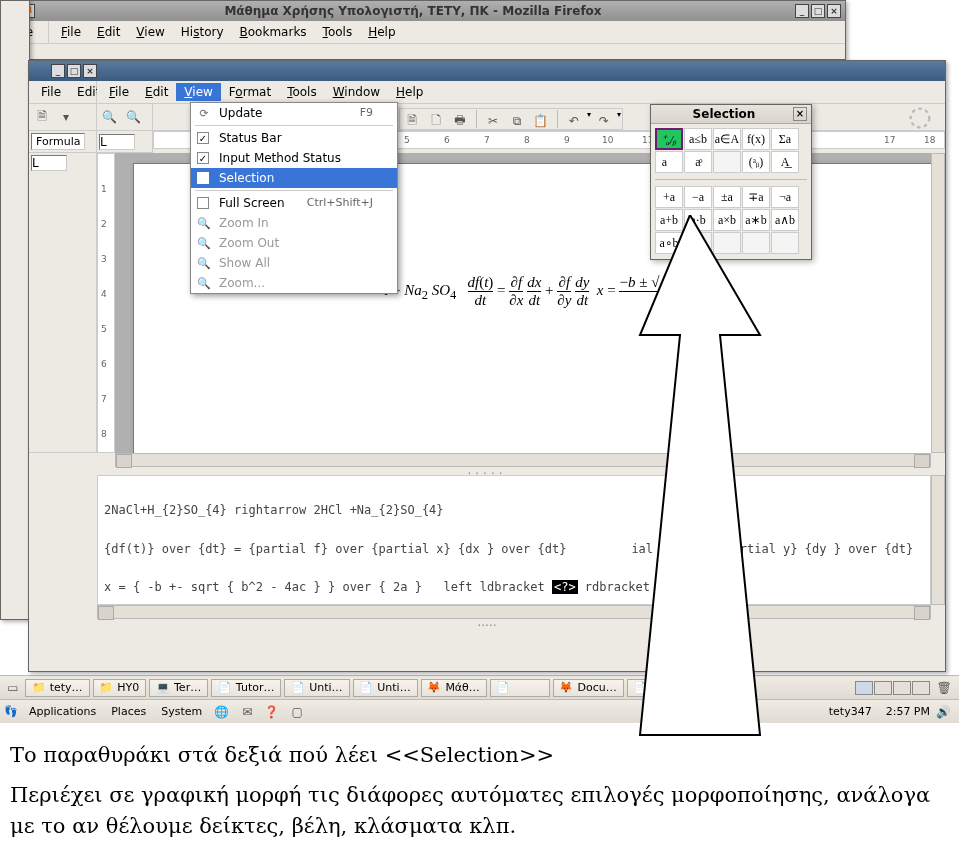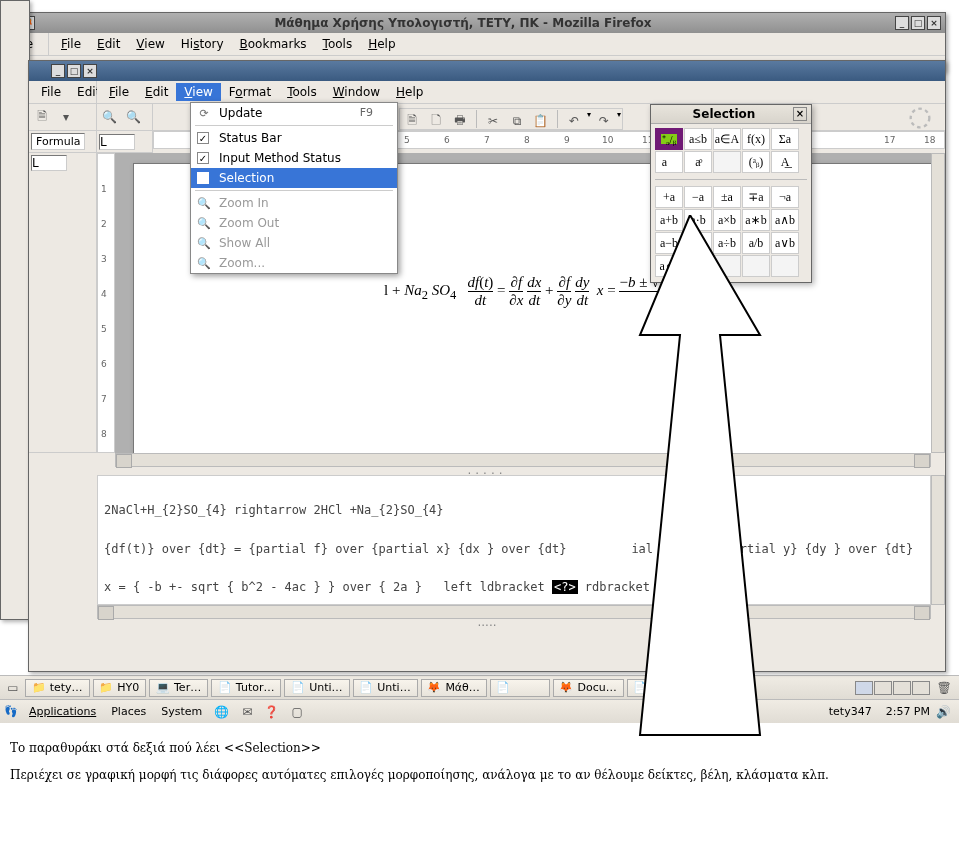--- a/index.html
+++ b/index.html
@@ -30,38 +30,38 @@
   .page { background: #fff; border: 1px solid #777; box-shadow: 2px 2px 6px rgba(0,0,0,.2); }
   .statusbar { background: #ede9e3; border-top: 1px solid #ccc; height: 20px; display: flex; align-items: center; font-size: 11px; padding: 0 4px; gap: 2px; }
   .statusbar .cell { border: 1px inset #ccc; padding: 1px 6px; height: 16px; }
   .taskbar { position: absolute; left: 0; right: 0; height: 24px; background: linear-gradient(#f0ece4,#e0dcd4); border-top: 1px solid #bbb; display: flex; align-items: center; padding: 0 4px; gap: 3px; font-size: 11px; }
   .task-btn { border: 1px solid #aaa; background: linear-gradient(#f8f4ec,#e8e4dc); padding: 2px 6px; height: 18px; display: flex; align-items: center; gap: 4px; cursor: pointer; white-space: nowrap; overflow: hidden; max-width: 82px; }
   .floating-panel { position: absolute; background: #ede9e3; border: 1px solid #666; box-shadow: 2px 2px 6px rgba(0,0,0,.3); z-index: 90; }
   .floating-panel .ptitle { background: linear-gradient(#e8e4dc,#d8d4cc); border-bottom: 1px solid #aaa; padding: 2px 4px; font-weight: bold; display: flex; justify-content: space-between; align-items: center; }
   .floating-panel .pbody { padding: 4px; }
   .sym-row { display: flex; gap: 1px; margin-bottom: 1px; }
   .sym-btn { width: 28px; height: 22px; border: 1px solid #ccc; background: #fff; display: inline-flex; align-items: center; justify-content: center; font-size: 12px; cursor: pointer; font-family: serif; }
-  .sym-btn.sel { border: 6px solid #701a75; background: #84cc16; }
+  .sym-btn.sel { border: 2px solid #701a75; background: #22c55e; font-style: italic; }
   .sym-btn.disabled { color: #bbb; background: #f4f4f4; }
   .formula-source { background: #fff; border: 1px solid #ccc; padding: 6px; font-family: "DejaVu Sans Mono", monospace; font-size: 12px; color: #444; white-space: pre-wrap; line-height: 1.6; }
   .hi-rev { background: #000; color: #fff; padding: 0 2px; }
   .scrollbar-h { height: 14px; background: #e4e0d8; border: 1px solid #bbb; position: relative; }
   .scrollbar-h::before, .scrollbar-h::after { content: ''; position: absolute; top: 0; width: 14px; height: 12px; background: #d8d4cc; border: 1px solid #aaa; }
   .scrollbar-h::before { left: 0; } .scrollbar-h::after { right: 0; }
   .scrollbar-v { width: 14px; background: #e4e0d8; border: 1px solid #bbb; position: relative; }
   .docarea-gray { background: #b0b0b0; }
   .doc-text { font-family: serif; font-size: 15px; }
   .arrow-annot { position: absolute; z-index: 200; pointer-events: none; }
-  .annot-text { position: absolute; font-family: "DejaVu Serif", serif; font-size: 12px; line-height: 1.45; }
+  .annot-text { position: absolute; font-family: "DejaVu Serif", serif; font-size: 21px; line-height: 1.45; }
   u.accel { text-decoration: underline; }
 </style>
 </head>
 <body>
 
-<div class="window" style="left:0; top:12px; width:946px; height:60px;">
+<div class="window" style="left:0; top:0; width:846px; height:60px;">
   <div class="titlebar inactive">
     <span style="width:28px; display:flex; gap:2px;">
       <span class="tbicon">◧</span>
       <span class="tbicon">🦊</span>
     </span>
     <span class="title">Μάθημα Χρήσης Υπολογιστή, ΤΕΤΥ, ΠΚ - Mozilla Firefox</span>
     <span class="tbicon">_</span>
     <span class="tbicon">□</span>
     <span class="tbicon">×</span>
   </div>
@@ -248,20 +248,26 @@
     <span class="menu-check">✓</span>
     <span>Input Method Status</span>
       <span></span>
   </div>
   <div class="menu-item selected">
     <span class="menu-check" style="border-color:#fff;">✓</span>
     <span>Selection</span>
       <span></span>
   </div>
   <div class="menu-sep"></div>
+  <div class="menu-item">
+    <span class="menu-check" style=""></span>
+    <span class="menu-icon" style="left:20px;"></span>
+    <span>Full Screen</span>
+    <span class="shortcut">Ctrl+Shift+J</span>
+  </div>
   <div class="menu-item disabled">
     <span class="menu-icon">🔍</span>
     <span>Zoom In</span>
       <span></span>
   </div>
   <div class="menu-item disabled">
     <span class="menu-icon">🔍</span>
     <span>Zoom Out</span>
       <span></span>
   </div>
@@ -321,27 +327,20 @@
       <span class="sym-btn">±a</span>
       <span class="sym-btn">∓a</span>
       <span class="sym-btn">¬a</span>
     </div>
     <div class="sym-row">
       <span class="sym-btn">a+b</span>
       <span class="sym-btn">a·b</span>
       <span class="sym-btn">a×b</span>
       <span class="sym-btn">a∗b</span>
       <span class="sym-btn">a∧b</span>
-    </div>
-    <div class="sym-row">
-      <span class="sym-btn">a−b</span>
-      <span class="sym-btn">a/b</span>
-      <span class="sym-btn">a÷b</span>
-      <span class="sym-btn">a/b</span>
-      <span class="sym-btn">a∨b</span>
     </div>
     <div class="sym-row">
       <span class="sym-btn">a∘b</span>
       <span class="sym-btn disabled"></span>
       <span class="sym-btn disabled"></span>
       <span class="sym-btn disabled"></span>
       <span class="sym-btn disabled"></span>
     </div>
   </div>
 </div>
@@ -369,21 +368,21 @@
     <span style="width:18px;height:14px;border:1px solid #888;background:#cfd8e8;"></span>
     <span style="width:18px;height:14px;border:1px solid #888;background:#e4e0d8;"></span>
     <span style="width:18px;height:14px;border:1px solid #888;background:#e4e0d8;"></span>
     <span style="width:18px;height:14px;border:1px solid #888;background:#e4e0d8;"></span>
   </span>
   <span class="tbtn">🗑</span>
 </div>
 
 <div class="taskbar" style="top:699px;">
   <span style="width:16px;">👣</span>
-  <span style="padding:2px 6px; cursor:pointer;text-decoration:underline;">Applications</span>
+  <span style="padding:2px 6px; cursor:pointer;">Applications</span>
   <span style="padding:2px 6px; cursor:pointer;">Places</span>
   <span style="padding:2px 6px; cursor:pointer;">System</span>
   <span class="tbtn">🌐</span>
   <span class="tbtn">✉</span>
   <span class="tbtn">❓</span>
   <span class="tbtn">▢</span>
   <span style="flex:1;"></span>
   <span>tety347</span>
   <span style="width:8px;"></span>
   <span>2:57 PM</span>

